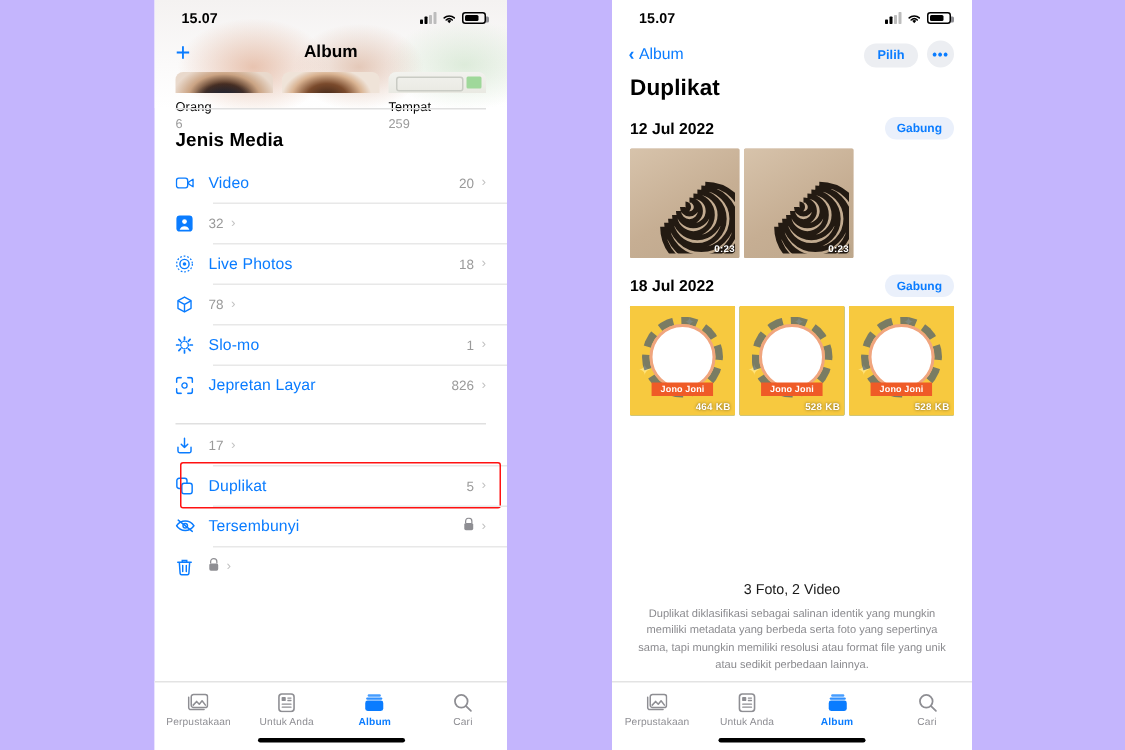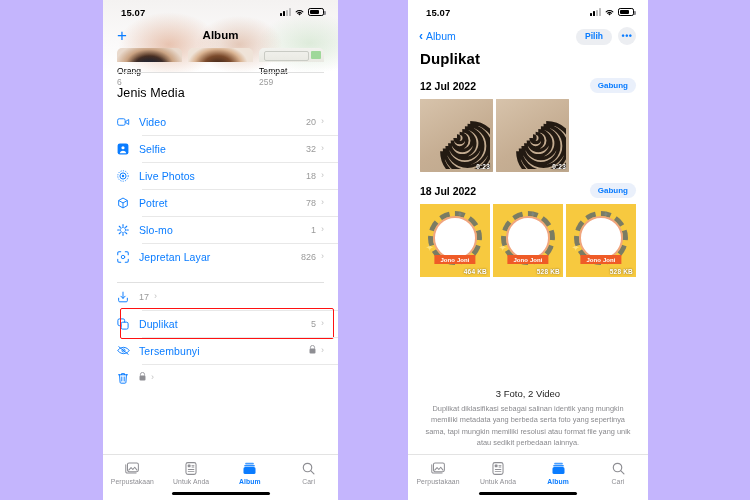--- a/index.html
+++ b/index.html
@@ -86,21 +86,21 @@
   .l-thumb.p3::after{
     content:""; position:absolute; right:4%; top:22%; width:16%; height:56%;
     background:#9fd89a; border-radius:1px;
   }
   .l-cardname { font-size: 8.5px; color:#000; margin-top: 4px; letter-spacing:.1px; }
   .l-cardcount { font-size: 8.5px; color:#9b9b9b; margin-top: 1px; }
 
   .l-scroll { flex: 1 1 auto; padding: 0 0 0 0; overflow: hidden; position: relative; }
   .sec-rule { height:1px; background:#e0e0e0; margin: 0 14px; }
   .sec-head {
-    font-size: 12.5px; font-weight: normal; color:#000;
+    font-size: 12.5px; font-weight: bold; color:#000;
     padding: 13px 14px 8px 14px; letter-spacing: .1px;
   }
   .rowlist { padding-left: 14px; }
   .row {
     display:flex; align-items:center; height: 27px; padding-right: 14px;
     position: relative;
   }
   .row + .row::before{
     content:""; position:absolute; left: 25px; right: 0; top:0; height:1px; background:#e8e8e8;
   }
@@ -272,21 +272,20 @@
         </div>
 
         <div class="row">
           <span class="row-ico">
             <svg viewBox="0 0 16 16" width="12" height="12">
                 <rect x=".8" y=".8" width="14.4" height="14.4" rx="3" fill="#0a7cff"></rect>
                 <circle cx="8" cy="6.3" r="2.1" fill="#fff"></circle>
                 <path d="M3.7 13.6c.7-2.2 2.4-3.2 4.3-3.2s3.6 1 4.3 3.2z" fill="#fff"></path>
               </svg>
           </span>
-          <span class="row-label">Selfie</span>
           <span class="row-count">32</span>
           <span class="row-chev">›</span>
         </div>
 
         <div class="row">
           <span class="row-ico">
             <svg viewBox="0 0 16 16" width="12" height="12" fill="none" stroke="#0a7cff">
                 <circle cx="8" cy="8" r="7" stroke-width="1.1" stroke-dasharray="1.6 1.6"></circle>
                 <circle cx="8" cy="8" r="4.1" stroke-width="1.3"></circle>
                 <circle cx="8" cy="8" r="1.6" fill="#0a7cff" stroke="none"></circle>
@@ -297,21 +296,20 @@
           <span class="row-chev">›</span>
         </div>
 
         <div class="row">
           <span class="row-ico">
             <svg viewBox="0 0 16 16" width="12" height="12" fill="none" stroke="#0a7cff" stroke-width="1.25" stroke-linejoin="round">
                 <path d="M8 1.4l5.8 3.2v6.8L8 14.6 2.2 11.4V4.6z"></path>
                 <path d="M2.3 4.7L8 7.9l5.7-3.2M8 7.9v6.6"></path>
               </svg>
           </span>
-          <span class="row-label">Potret</span>
           <span class="row-count">78</span>
           <span class="row-chev">›</span>
         </div>
 
         <div class="row">
           <span class="row-ico">
             <svg viewBox="0 0 16 16" width="12" height="12" fill="none" stroke="#0a7cff" stroke-width="1.5" stroke-linecap="round">
                 <circle cx="8" cy="8" r="3.4" stroke-width="1.2" stroke-dasharray="1.1 1.3"></circle>
                 <path d="M8 .9v2.2M8 12.9v2.2M.9 8h2.2M12.9 8h2.2M3 3l1.5 1.5M11.5 11.5L13 13M13 3l-1.5 1.5M4.5 11.5L3 13"></path>
               </svg>

